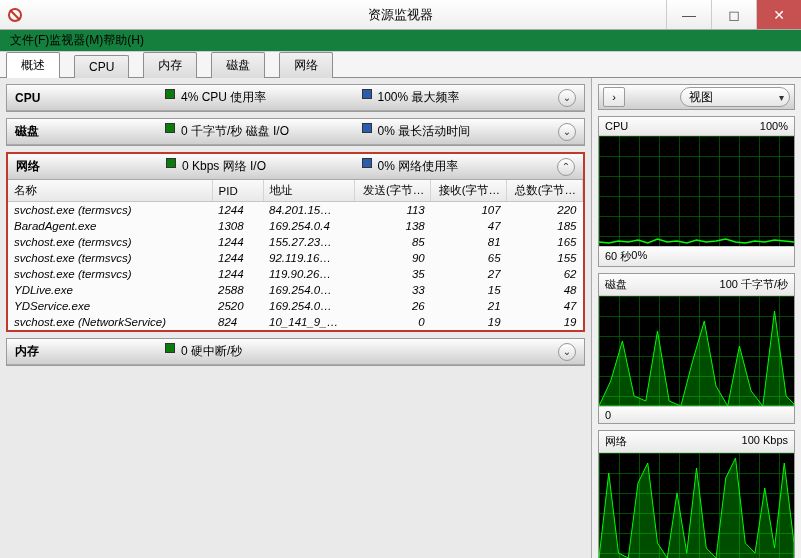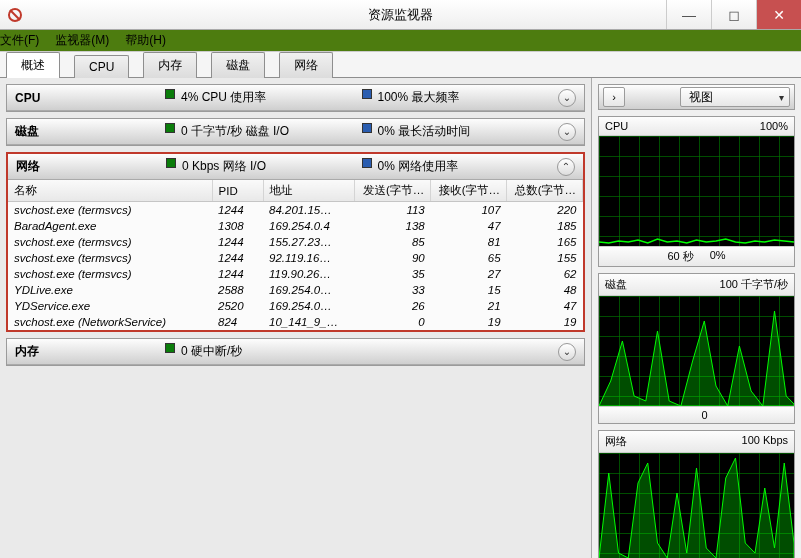--- a/index.html
+++ b/index.html
@@ -8,21 +8,21 @@
 
 .titlebar { height:30px; background:linear-gradient(#fff,#eee); border-bottom:1px solid #aaa; display:flex; align-items:center; position:relative; }
 .titlebar .icon-slot { width:30px; display:flex; justify-content:center; }
 .titlebar .title { position:absolute; left:50%; transform:translateX(-50%); font-size:13px; }
 .win-btns { margin-left:auto; display:flex; height:100%; }
 .win-btn { width:45px; display:flex; align-items:center; justify-content:center; border-left:1px solid #ccc; font-size:14px; }
 .win-btn.close { background:#c75050; color:#fff; }
 .win-btn.inactive { color:#555; }
 
 
-.menubar { height:22px; background:#4d7c0f; border-bottom:1px solid #ccc; display:flex; align-items:center; padding:0 0; gap:16px; font-size:12px; }
+.menubar { height:22px; background:#15803d; border-bottom:1px solid #ccc; display:flex; align-items:center; padding:0 10px; gap:0; font-size:12px; }
 
 
 .tabbar { height:26px; background:#f5f5f5; border-bottom:1px solid #8e8e8e; display:flex; align-items:flex-end; padding-left:6px; gap:0; }
 .tab { padding:4px 14px; font-size:12px; border:1px solid #8e8e8e; border-bottom:none; margin-right:14px; background:linear-gradient(#fdfdfd,#e5e5e5); border-radius:2px 2px 0 0; position:relative; top:1px; }
 .tab.active { background:#fff; font-weight:normal; }
 .tab:not(.active){ background:linear-gradient(#f1f1f1,#dcdcdc); }
 
 
 .content { display:flex; height:calc(558px - 30px - 22px - 26px); }
 .left-pane { flex:1; overflow:auto; padding:6px; }
@@ -42,27 +42,27 @@
 
 .tbl { width:100%; border-collapse:collapse; font-size:11.5px; }
 .tbl th { text-align:left; padding:3px 6px; background:linear-gradient(#fafafa,#e8e8e8); border-right:1px solid #d4d4d4; border-bottom:1px solid #c5c5c5; font-weight:normal; white-space:nowrap; overflow:hidden; }
 .tbl td { padding:2px 6px; white-space:nowrap; overflow:hidden;font-style:italic; }
 .tbl td.num { text-align:right; }
 .tbl th.num { text-align:right; }
 
 
 .right-toolbar { height:26px; background:linear-gradient(#fdfdfd,#cfcfcf); border:1px solid #9b9b9b; display:flex; align-items:center; padding:0 4px; gap:4px; margin-bottom:6px;}
 .rt-btn { width:22px; height:20px; border:1px solid #9b9b9b; background:linear-gradient(#fff,#e6e6e6); display:flex; align-items:center; justify-content:center; font-size:11px; border-radius:2px;}
-.rt-sel { margin-left:auto; width:110px; height:20px; border:1px solid #9b9b9b; background:linear-gradient(#fff,#e6e6e6); display:flex; align-items:center; padding:0 18px 0 8px; font-size:12px; position:relative; border-radius:2px;}
+.rt-sel { margin-left:auto; width:110px; height:20px; border:1px solid #9b9b9b; background:linear-gradient(#fff,#e6e6e6); display:flex; align-items:center; padding:0 18px 0 8px; font-size:12px; position:relative; border-radius:10px;}
 .rt-sel::after { content:"▾"; position:absolute; right:5px; font-size:10px; color:#333; }
 
 .graph-block { border:1px solid #9b9b9b; margin-bottom:6px; background:#fff; }
 .graph-head { display:flex; justify-content:space-between; padding:3px 6px; font-size:11px; background:linear-gradient(#fdfdfd,#e9e9e9); border-bottom:1px solid #ccc;}
 .graph-body { height:110px; background:#000; position:relative; overflow:hidden; }
-.graph-foot { display:flex; justify-content:center; padding:2px 6px; font-size:11px; background:linear-gradient(#fdfdfd,#e9e9e9); border-top:1px solid #ccc;gap:16px;}
+.graph-foot { display:flex; justify-content:flex-start; padding:2px 6px; font-size:11px; background:linear-gradient(#fdfdfd,#e9e9e9); border-top:1px solid #ccc;}
 .graph-grid { position:absolute; inset:0; }
 .graph-grid::before, .graph-grid::after { content:""; position:absolute; background:repeating-linear-gradient(to right, rgba(0,120,0,.4) 0 1px, transparent 1px 20px), repeating-linear-gradient(to bottom, rgba(0,120,0,.4) 0 1px, transparent 1px 20px); inset:0;}
 svg.plot { position:absolute; inset:0; width:100%; height:100%; }
 svg.plot polyline { fill:none; stroke:#00ff00; stroke-width:1.5; }
 svg.plot polygon { fill:rgba(0,255,0,.3); stroke:#00ff00; stroke-width:1; }
 
 .no-forbid { width:14px; height:14px; border:2px solid #c0392b; border-radius:50%; position:relative; }
 .no-forbid::after { content:""; position:absolute; width:14px; height:2px; background:#c0392b; top:4px; left:-2px; transform:rotate(45deg); }
 </style>
 </head>

